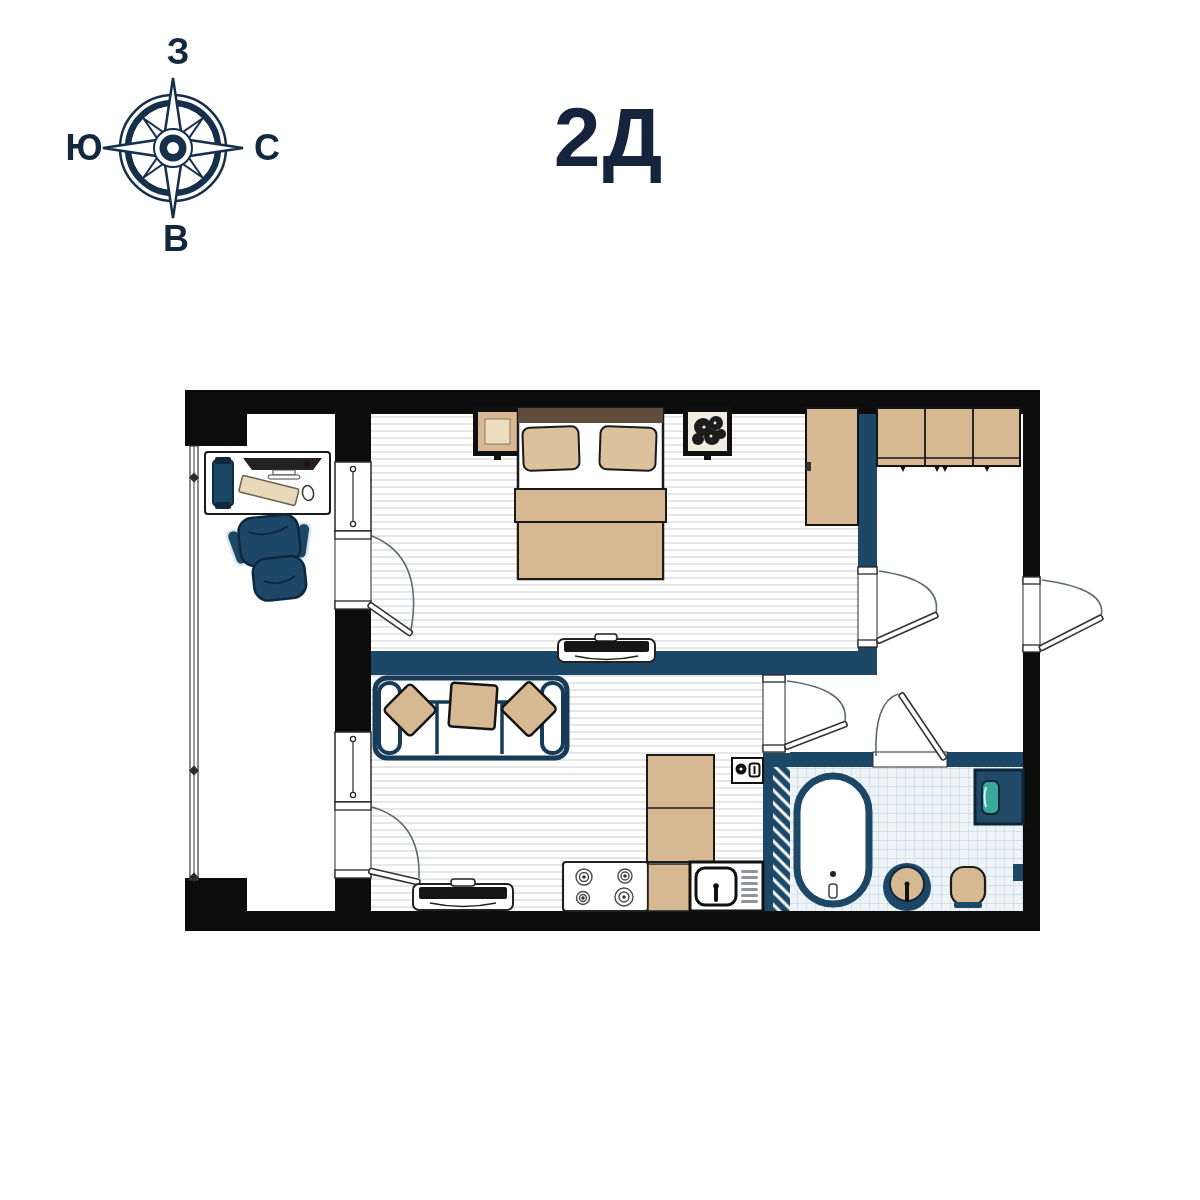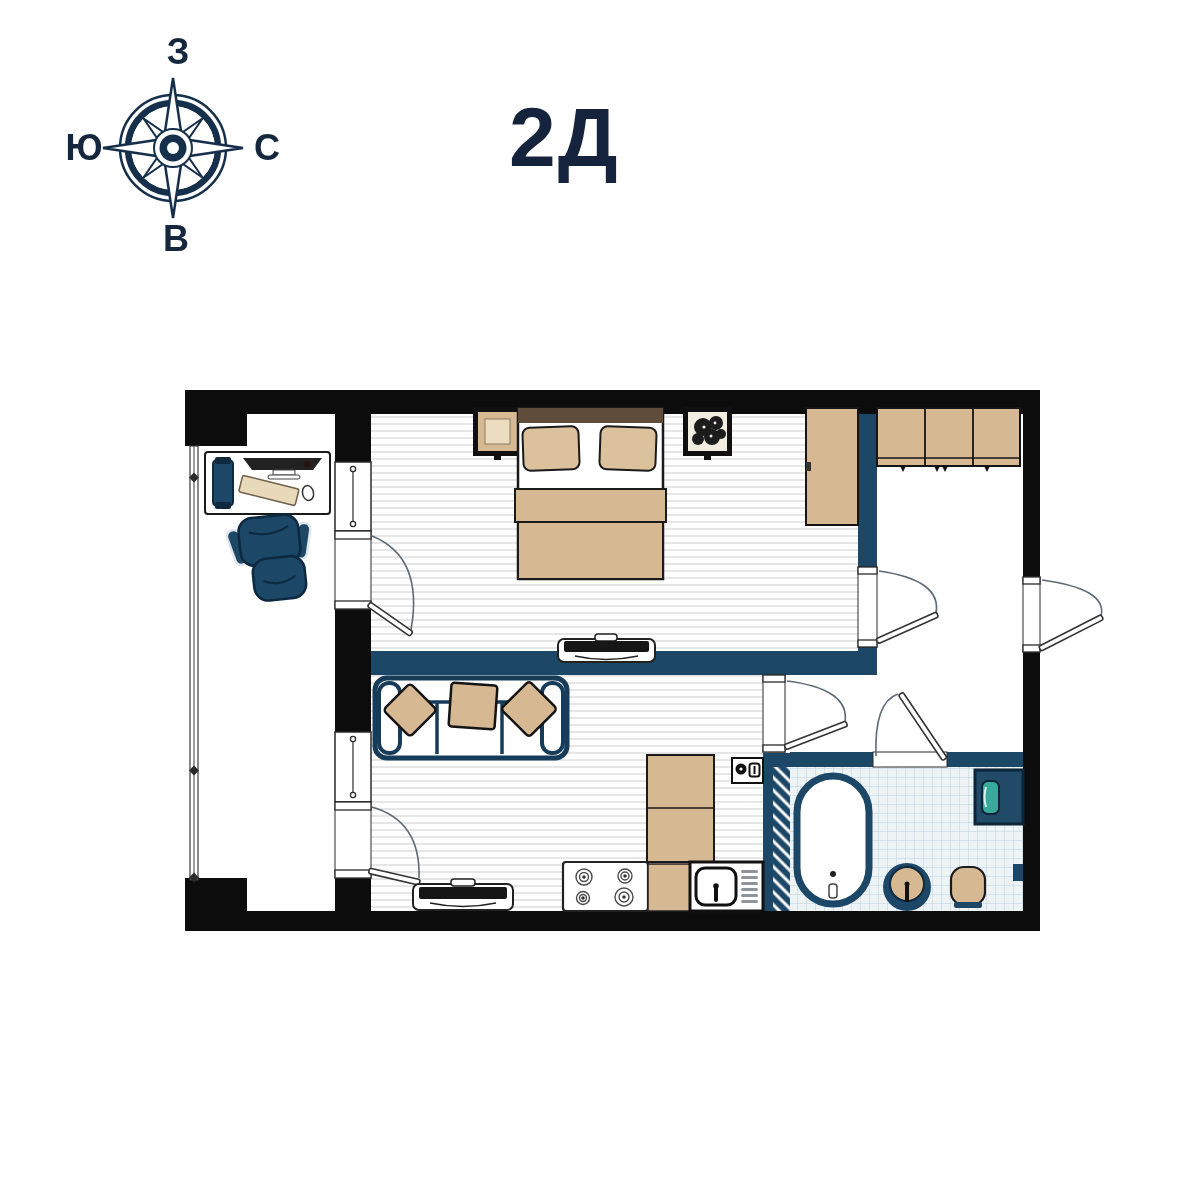--- a/index.html
+++ b/index.html
@@ -1,18 +1,18 @@
 <!DOCTYPE html>
 <html><head>
 <meta charset="utf-8">
 <style>
   html,body{margin:0;padding:0;background:#ffffff;}
   .canvas{position:relative;width:1200px;height:1200px;background:#fff;overflow:hidden;
           font-family:"Liberation Sans",sans-serif;}
-  .title{position:absolute;left:509px;top:95px;width:200px;text-align:left;
+  .title{position:absolute;left:509px;top:95px;width:200px;text-align:center;
          font-size:84px;font-weight:bold;color:#15233c;letter-spacing:2px;line-height:1;}
   .compass-svg{position:absolute;left:58px;top:33px;}
   .plan-svg{position:absolute;left:185px;top:390px;overflow:visible;}
   .compass-letter{font-family:"Liberation Sans",sans-serif;font-size:36px;font-weight:bold;fill:#14273d;}
 </style>
 </head>
 <body>
 
 <div class="canvas">
 

